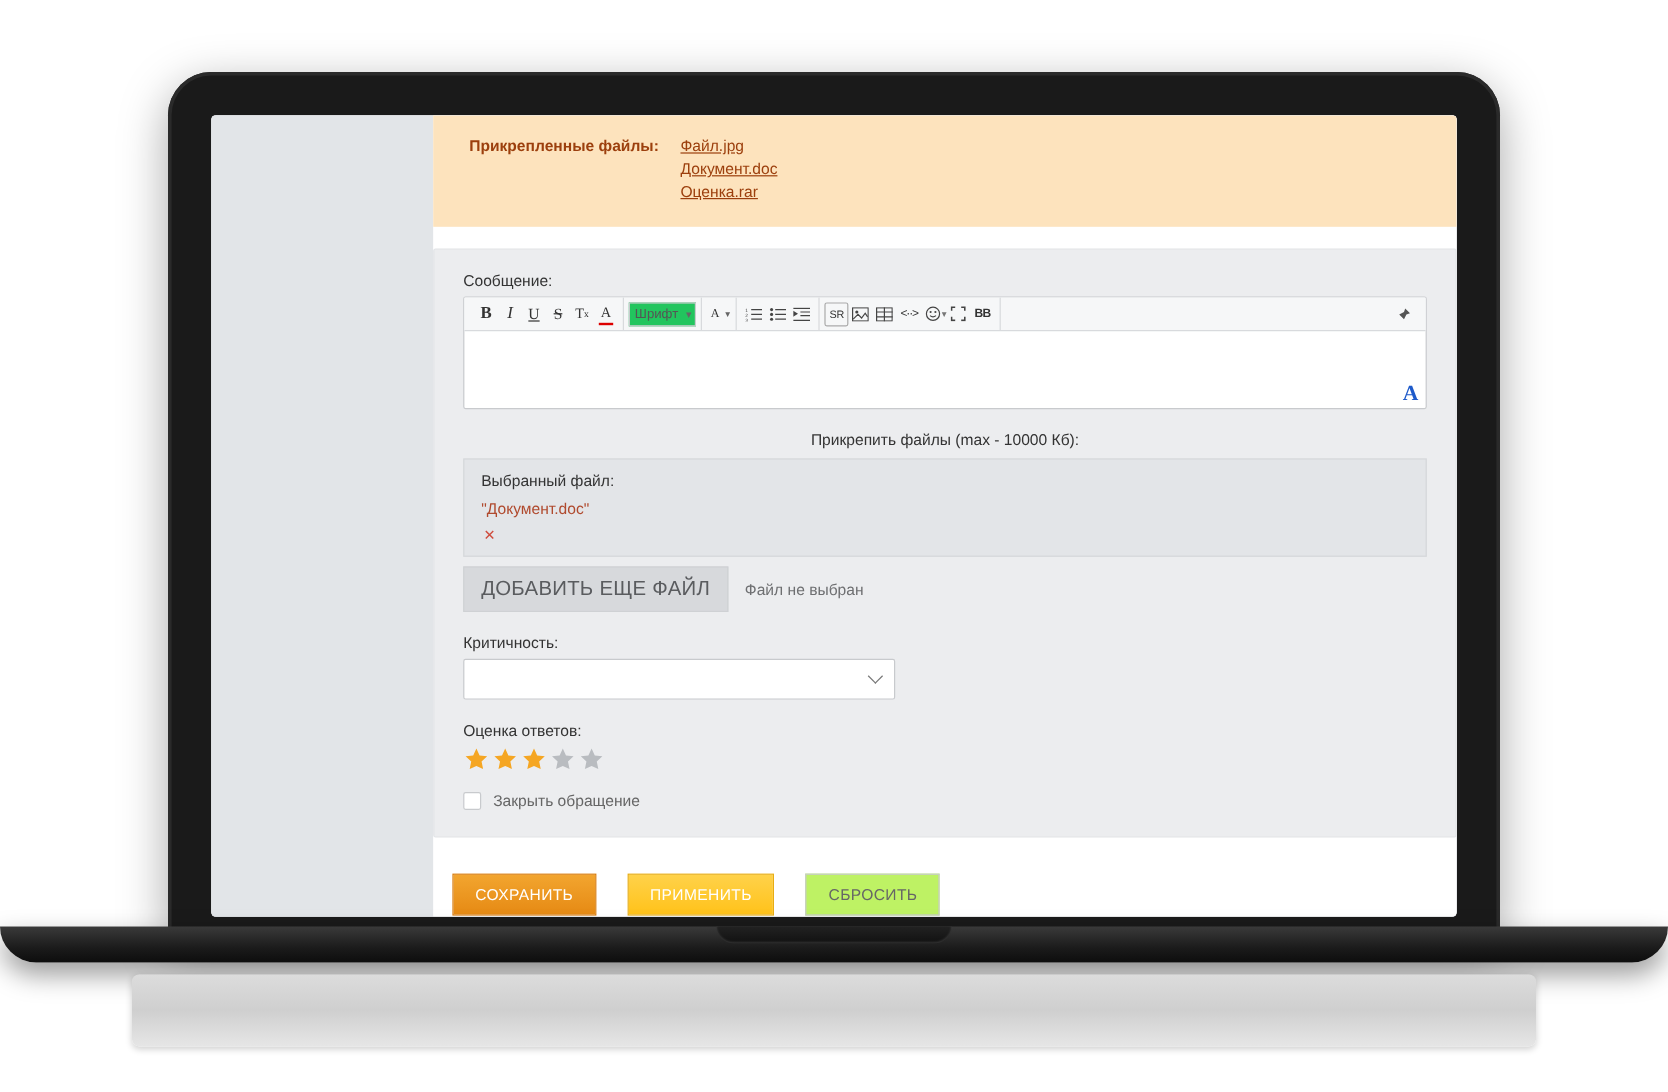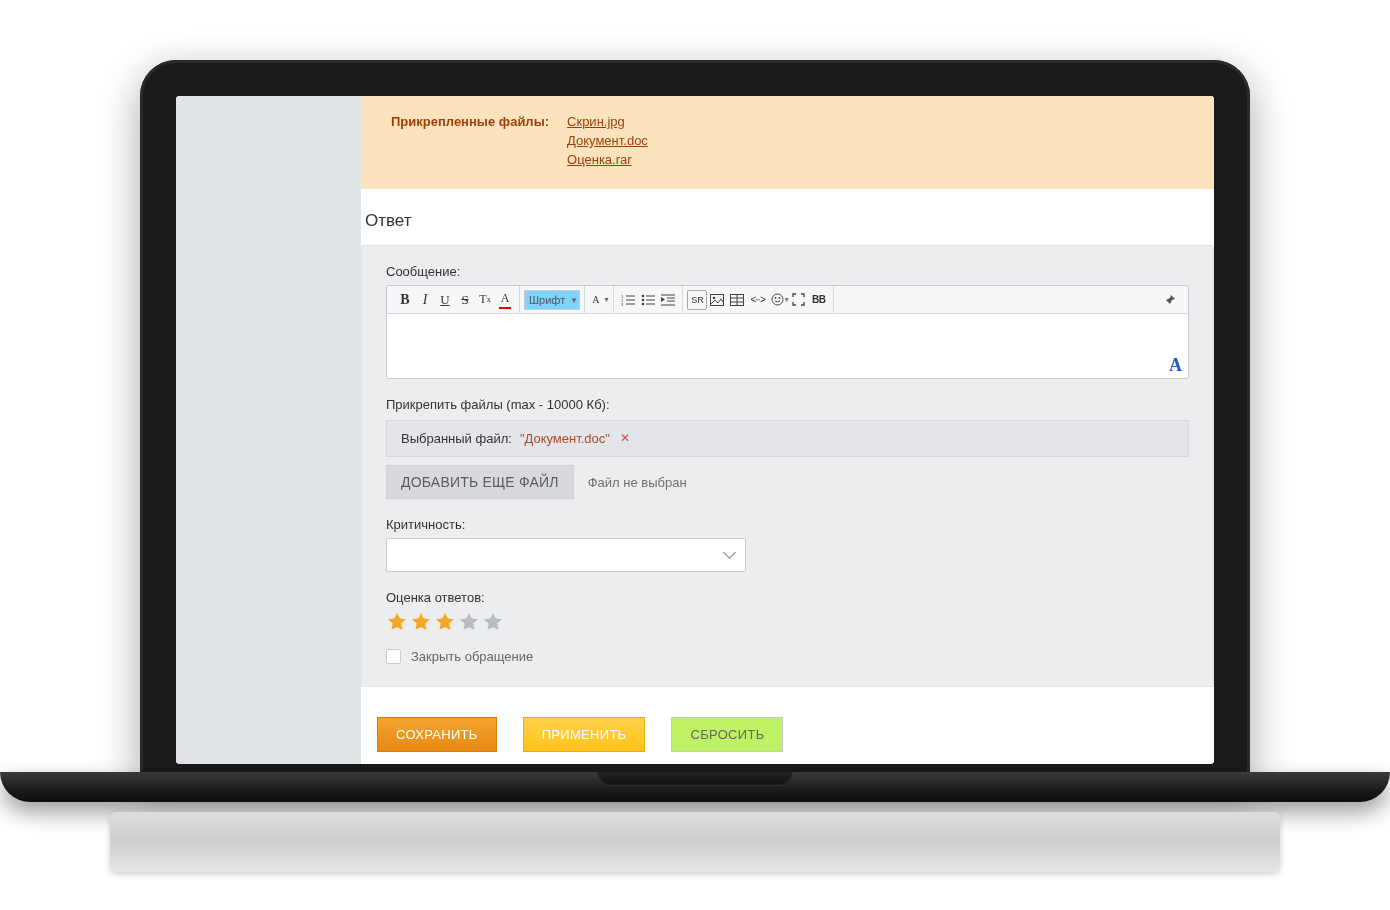--- a/index.html
+++ b/index.html
@@ -172,21 +172,21 @@
   .t-btn svg { display: block; }
   .t-bold { font-weight: bold; font-family: Georgia, serif; font-size: 14px; }
   .t-italic { font-style: italic; font-family: Georgia, serif; font-size: 14px; }
   .t-under { text-decoration: underline; font-family: Georgia, serif; font-size: 13px; }
   .t-strike { text-decoration: line-through; font-family: Georgia, serif; font-size: 13px; }
   .t-tx { font-family: Georgia, serif; font-size: 12px; position: relative; }
   .t-color { display:flex; flex-direction:column; align-items:center; gap:1px; }
   .t-color .bar { width: 12px; height: 2px; background: #d00; }
   .font-select {
     border: 1px solid #c8cacd;
-    background: #7dd3fc;
+    background: #22c55e;
     font-size: 11px;
     height: 20px;
     padding: 0 14px 0 4px;
     position: relative;
     display: flex;
     align-items: center;
     cursor: pointer;
     color:#555;
   }
   .font-select::after {
@@ -206,52 +206,53 @@
   .editor-corner {
     position: absolute;
     right: 6px;
     bottom: 2px;
     color: #1e5aca;
     font-family: "Times New Roman", serif;
     font-size: 18px;
     font-weight: bold;
   }
 
-  .attach-label { margin: 16px 0 8px 0; }
+  .attach-label { margin: 16px 0 8px 0; text-align: center; }
 
   .selected-file-row {
     background: #e3e5e8;
     border: 1px solid #d5d7da;
     padding: 10px 14px;
     margin-bottom: 8px;
     display: flex;
     align-items: flex-start;
     gap: 8px;
     font-size: 13px;
+    flex-direction: column;
   }
   .selected-file-row .sf-label { color: #333; }
   .selected-file-row .sf-name { color: #b04a2e; }
   .selected-file-row .sf-remove {
     color: #cf4b3c;
     font-size: 12px;
     cursor: pointer;
     padding: 0 2px;
   }
 
   .add-file-row {
     display: flex;
     align-items: center;
     gap: 14px;
     margin-bottom: 18px;
   }
   .btn-add-file {
     background: #d7d9dc;
     border: 1px solid #cfd1d4;
     color: #5a5c5f;
-    font-size: 14px;
+    font-size: 17px;
     text-transform: uppercase;
     padding: 8px 14px;
     cursor: pointer;
     letter-spacing: 0.2px;
   }
   .no-file { color: #6e6f71; font-size: 13px; }
 
   .select-wrap {
     position: relative;
     width: 360px;
@@ -338,28 +339,27 @@
 <div class="laptop-frame">
   <div class="laptop-screen">
     <div class="page">
       <div class="sidebar"></div>
       <div class="content">
 
         <div class="attached-box">
           <div class="attached-row">
             <div class="attached-label">Прикрепленные файлы:</div>
             <div class="attached-files">
-              <a>Скрин.jpg</a>
+              <a>Файл.jpg</a>
               <a>Документ.doc</a>
               <a>Оценка.rar</a>
             </div>
           </div>
         </div>
 
-        <div class="section-title">Ответ</div>
 
         <div class="form-box">
 
           <div class="field-label">Сообщение:</div>
 
           <div class="editor">
             <div class="toolbar">
               <div class="toolbar-group">
                 <span class="t-btn t-bold">B</span>
                 <span class="t-btn t-italic">I</span>

